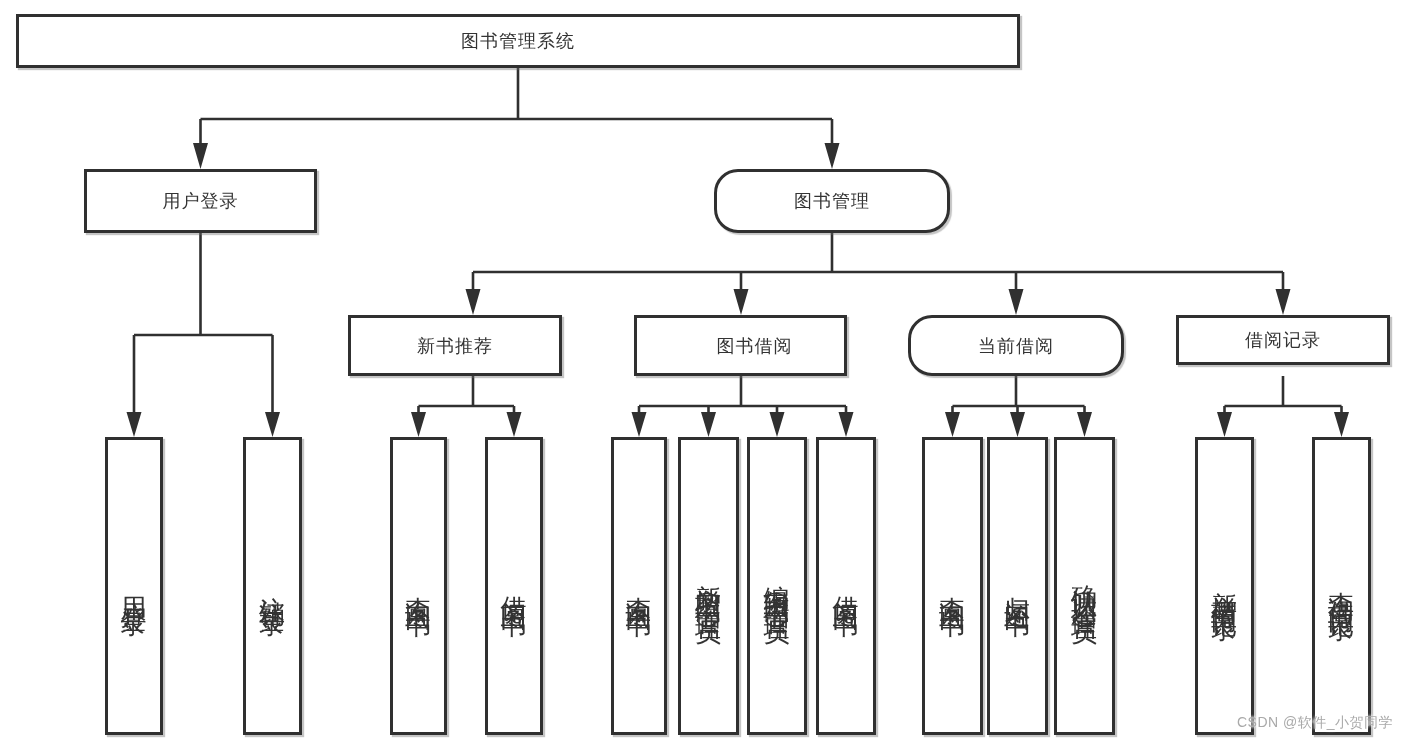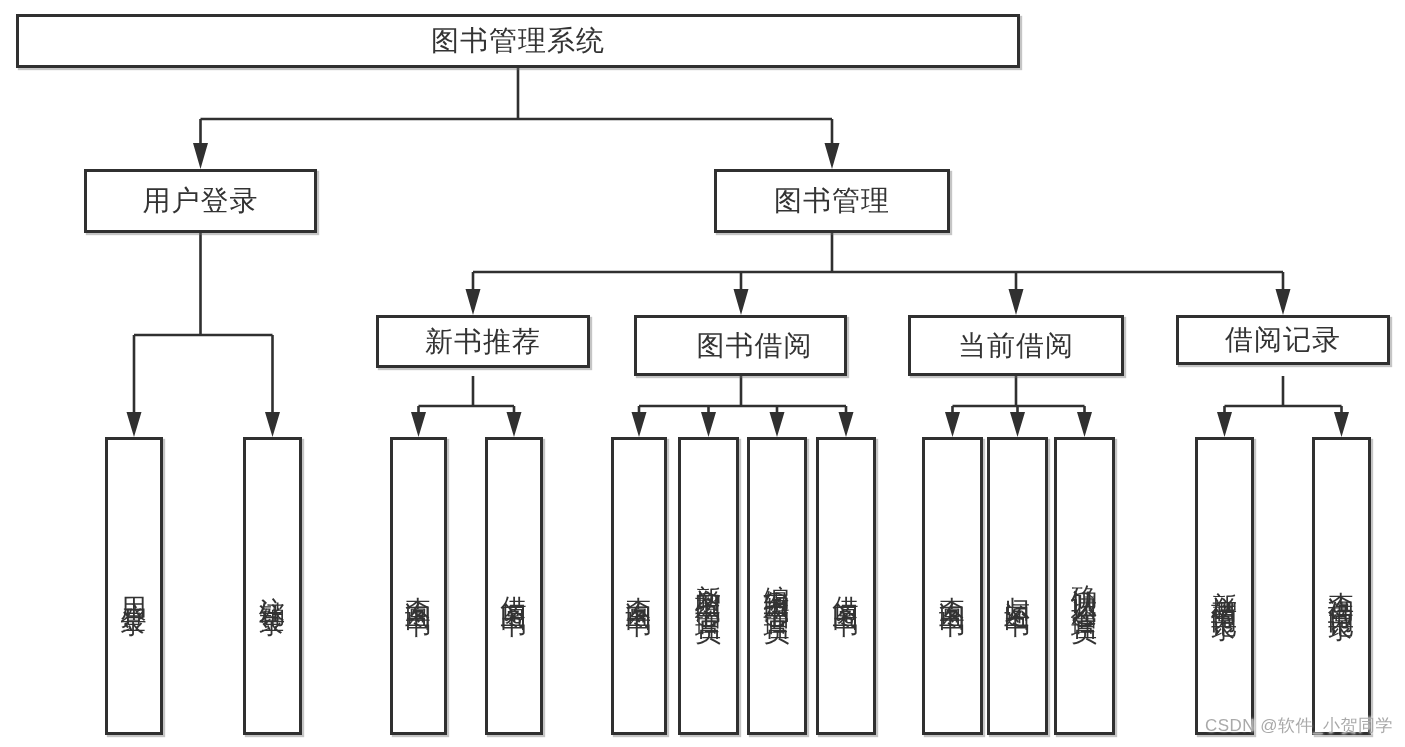--- a/index.html
+++ b/index.html
@@ -11,28 +11,28 @@
   }
   svg.connectors { position:absolute; left:0; top:0; width:1405px; height:747px; z-index:1; }
   .connectors path.l { fill:none; stroke:var(--line,#303030); stroke-width:2.6px; }
   .connectors path.a { fill:var(--line,#303030); stroke:none; }
   .node {
     position:absolute; box-sizing:border-box; z-index:2;
     border:3px solid var(--border,#303030); background:#fff;
     display:flex; align-items:center; justify-content:center;
     color:var(--text,#333); box-shadow:2px 2px 1px rgba(110,110,110,0.40);
   }
-  .node.h { font-size:28px; letter-spacing:1px; white-space:nowrap; }
+  .node.h { font-size:18px; letter-spacing:1px; white-space:nowrap; }
   .node.v {
     writing-mode:vertical-rl; text-orientation:mixed;
     font-size:26px; letter-spacing:5px; line-height:1;
   }
   .watermark {
     position:absolute; right:12px; top:714px; z-index:5;
-    font-size:17px; letter-spacing:0.5px;
+    font-size:14px; letter-spacing:0.5px;
     color:var(--watermark,#a9a9a9);
     text-shadow:0 0 3px #fff, 0 0 3px #fff;
     white-space:nowrap;
   }
 </style>
 </head>
 <body>
 
 <div class="canvas">
 
@@ -63,25 +63,25 @@
     </g>
     <g>
       <path class="l" d="M1283 376 V406 M1224.5 406 H1341.5 M1224.5 406 V414 M1341.5 406 V414"></path>
       <path class="a" d="M1217 412 h15 L1224.5 437 Z M1334 412 h15 L1341.5 437 Z"></path>
     </g>
   </svg>
 
   <div class="node h" style="left:16px; top:14px; width:1004px; height:54px;">图书管理系统</div>
 
   <div class="node h" style="left:84px; top:169px; width:233px; height:64px;">用户登录</div>
-  <div class="node h" style="left:714px; top:169px; width:236px; height:64px;">图书管理</div>
+  <div class="node h" style="left:714px; top:169px; width:236px; height:64px;border-radius:24px;">图书管理</div>
 
-  <div class="node h" style="left:376px; top:315px; width:214px; height:53px;text-align:right;">新书推荐</div>
+  <div class="node h" style="left:348px; top:315px; width:214px; height:61px;text-align:right;">新书推荐</div>
   <div class="node h" style="left:634px; top:315px; width:213px; height:61px;padding-left:28px;">图书借阅</div>
-  <div class="node h" style="left:908px; top:315px; width:216px; height:61px;">当前借阅</div>
+  <div class="node h" style="left:908px; top:315px; width:216px; height:61px;border-radius:24px;">当前借阅</div>
   <div class="node h" style="left:1176px; top:315px; width:214px; height:50px;">借阅记录</div>
 
   <div class="node v" style="left:105px; top:437px; width:58px; height:298px;">用户登录</div>
   <div class="node v" style="left:243px; top:437px; width:59px; height:298px;">注销登录</div>
   <div class="node v" style="left:390px; top:437px; width:57px; height:298px;">查询图书</div>
   <div class="node v" style="left:485px; top:437px; width:58px; height:298px;">借阅图书</div>
   <div class="node v" style="left:611px; top:437px; width:56px; height:298px;">查询图书</div>
   <div class="node v" style="left:678px; top:437px; width:61px; height:298px;">新增图书（管理员）</div>
   <div class="node v" style="left:747px; top:437px; width:60px; height:298px;">编辑图书（管理员）</div>
   <div class="node v" style="left:816px; top:437px; width:60px; height:298px;">借阅图书</div>

